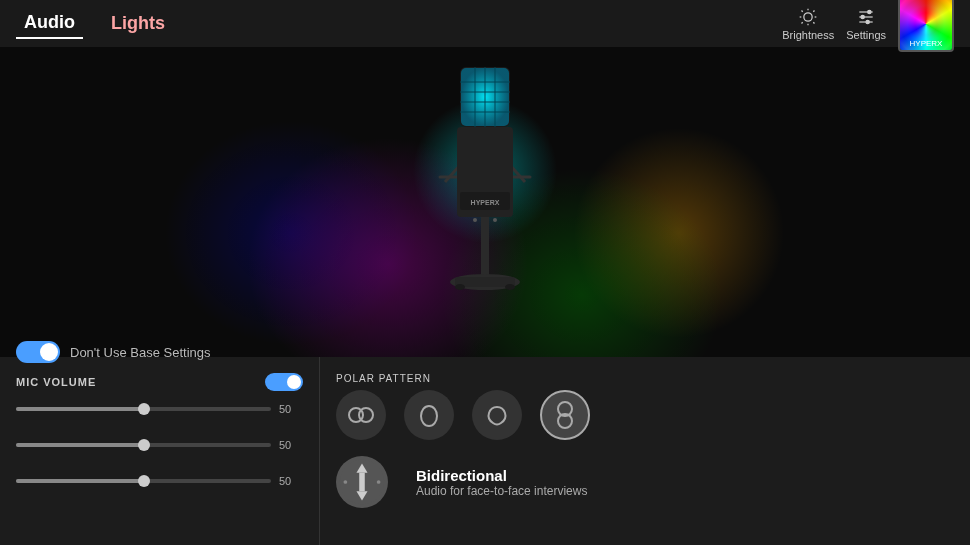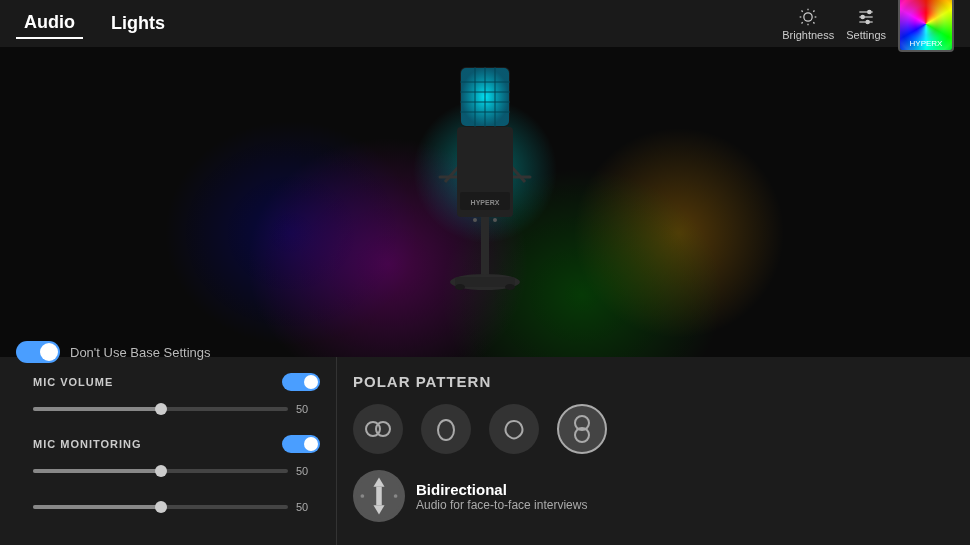--- a/index.html
+++ b/index.html
@@ -27,21 +27,21 @@
     .header-tabs {
       display: flex;
       gap: 20px;
       align-items: center;
     }
     .tab {
       font-size: 18px;
       font-weight: bold;
       cursor: pointer;
       padding: 4px 8px;
-      color: #ffffff;
+      color: #fca5a5;
     }
     .tab.active {
       color: #fff;
       border-bottom: 2px solid #fff;
     }
     .header-right {
       margin-left: auto;
       display: flex;
       align-items: center;
       gap: 12px;
@@ -123,21 +123,20 @@
 
     
     .controls-area {
       position: absolute;
       top: 357px;
       left: 0; right: 0;
       bottom: 0;
       background: #1c1c1c;
       display: flex;
       gap: 0;
-      padding-left: 17px;
     }
 
     
     .base-toggle-row {
       position: absolute;
       top: 341px;
       left: 16px;
       display: flex;
       align-items: center;
       gap: 10px;
@@ -259,26 +258,26 @@
       min-width: 24px;
       text-align: left;
     }
 
     
     .right-controls {
       flex: 1;
       padding: 16px;
     }
     .polar-header {
-      font-size: 15px;
-      font-weight: bold;
+      font-size: 10px;
+      font-weight: normal;
       letter-spacing: 1px;
       color: #ccc;
       text-transform: uppercase;
-      margin-bottom: 14px;
+      margin-bottom: 6px;
     }
     .polar-icons {
       display: flex;
       gap: 18px;
       margin-bottom: 16px;
       align-items: center;
     }
     .polar-icon {
       width: 50px;
       height: 50px;
@@ -295,21 +294,21 @@
       background: #444;
     }
     .polar-icon svg {
       width: 32px;
       height: 32px;
       fill: #aaa;
     }
     .polar-description {
       display: flex;
       align-items: center;
-      gap: 11px;
+      gap: 28px;
     }
     .polar-desc-icon {
       width: 52px;
       height: 52px;
       border-radius: 50%;
       background: #555;
       display: flex;
       align-items: center;
       justify-content: center;
       flex-shrink: 0;
@@ -435,26 +434,20 @@
           <div class="slider-track">
             <div class="slider-fill" style="width:50%"></div>
             <div class="slider-thumb" style="left:50%"></div>
           </div>
         </div>
         <span class="slider-value">50</span>
       </div>
     </div>
 
     <div class="control-section">
-      <div class="control-header">
-        <span class="control-label">MIC MONITORING</span>
-        <div class="control-toggle on">
-          <div class="knob"></div>
-        </div>
-      </div>
       <div class="slider-row">
         <div class="slider-wrap">
           <div class="slider-track">
             <div class="slider-fill" style="width:50%"></div>
             <div class="slider-thumb" style="left:50%"></div>
           </div>
         </div>
         <span class="slider-value">50</span>
       </div>
     </div>

